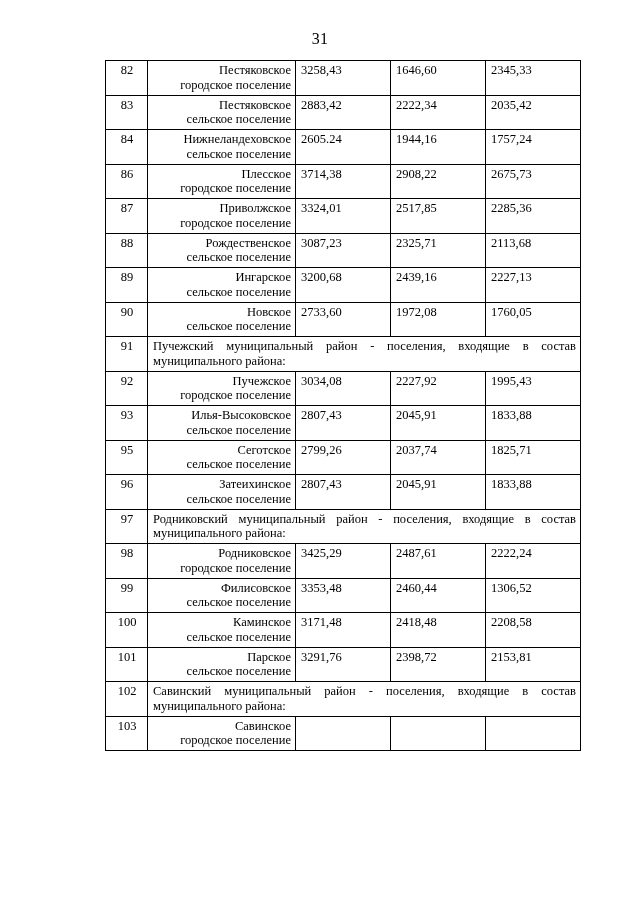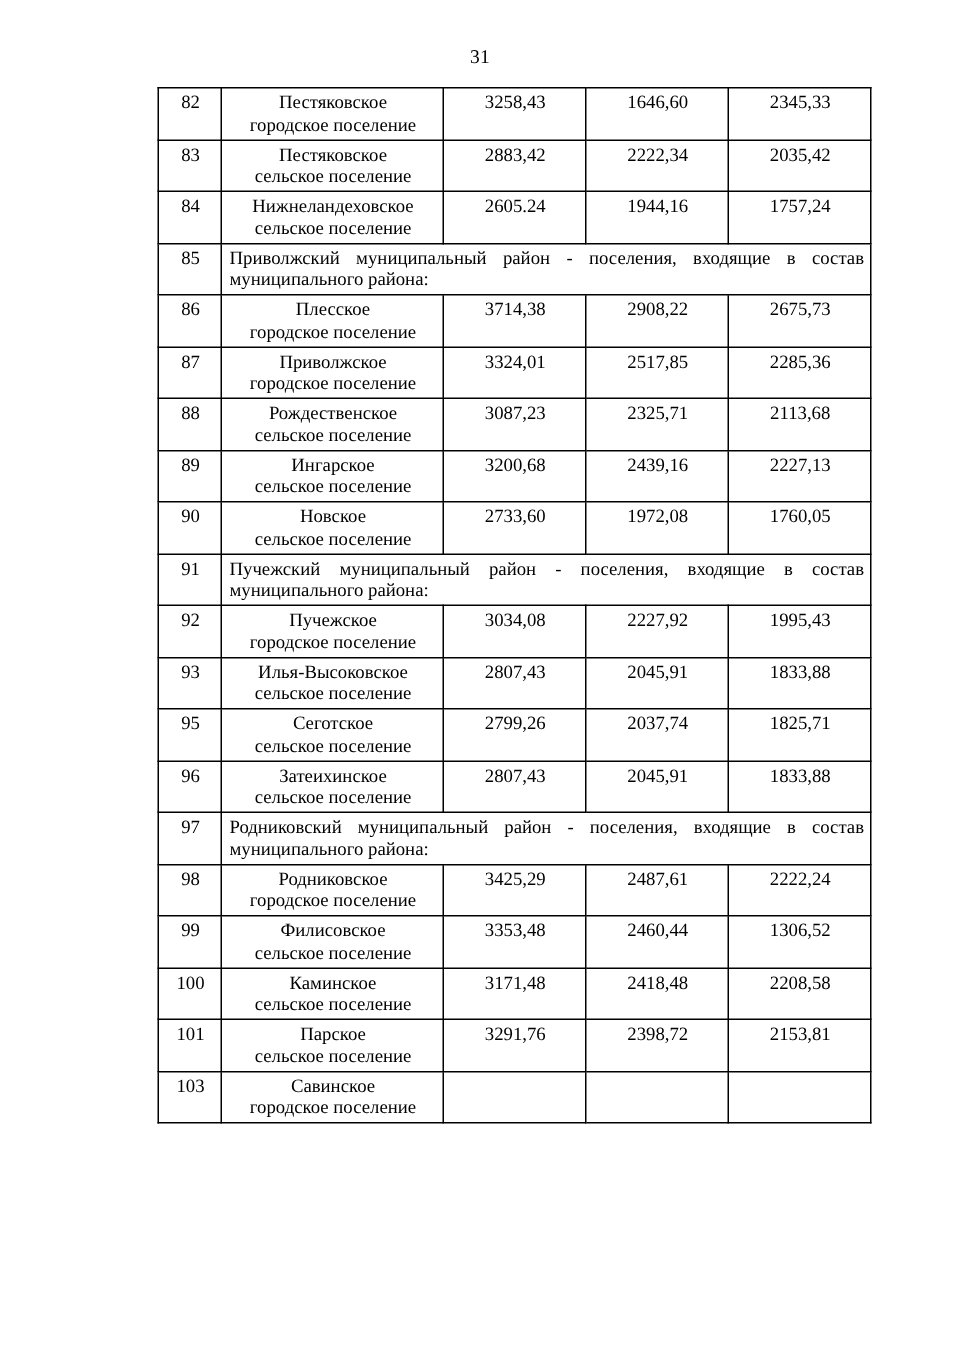--- a/index.html
+++ b/index.html
@@ -16,21 +16,21 @@
     overflow: hidden;
   }
   .page {
     width: 640px;
     height: 905px;
     position: relative;
     box-sizing: border-box;
   }
   .page-number {
     text-align: center;
-    font-size: 13px;
+    font-size: 16px;
     padding-top: 30px;
     padding-bottom: 12px;
     letter-spacing: 0.2px;
   }
   .table-wrap {
     padding: 0 28px 0 105px;
   }
   table.doc-table {
     border-collapse: collapse;
     width: 475px;
@@ -47,25 +47,25 @@
   }
   td.num {
     width: 42px;
     text-align: center;
     vertical-align: middle;
     padding-left: 0;
     padding-right: 0;
   }
   td.name {
     width: 148px;
-    text-align: center;
+    text-align: right;
   }
   td.val {
     width: 95px;
-    text-align: center;
+    text-align: left;
     vertical-align: middle;
     padding-right: 18px;
   }
   td.span {
     text-align: justify;
     text-align-last: left;
     padding-right: 6px;
     vertical-align: top;
   }
   td.name .l2 { display: block; }
@@ -107,24 +107,20 @@
           <td class="num">84</td>
           <td class="name">
             <span>Нижнеландеховское</span>
             <span class="l2">сельское поселение</span>
           </td>
           <td class="val">2605.24</td>
           <td class="val">1944,16</td>
           <td class="val">1757,24</td>
         </tr>
 
-        <tr>
-          <td class="num">85</td>
-          <td class="span" colspan="4">Приволжский муниципальный район - поселения, входящие в состав муниципального района:</td>
-        </tr>
 
         <tr>
           <td class="num">86</td>
           <td class="name">
             <span>Плесское</span>
             <span class="l2">городское поселение</span>
           </td>
           <td class="val">3714,38</td>
           <td class="val">2908,22</td>
           <td class="val">2675,73</td>
@@ -266,20 +262,24 @@
           <td class="num">101</td>
           <td class="name">
             <span>Парское</span>
             <span class="l2">сельское поселение</span>
           </td>
           <td class="val">3291,76</td>
           <td class="val">2398,72</td>
           <td class="val">2153,81</td>
         </tr>
 
+        <tr>
+          <td class="num">102</td>
+          <td class="span" colspan="4">Савинский муниципальный район - поселения, входящие в состав муниципального района:</td>
+        </tr>
 
         <tr>
           <td class="num">103</td>
           <td class="name">
             <span>Савинское</span>
             <span class="l2">городское поселение</span>
           </td>
           <td class="val"></td>
           <td class="val"></td>
           <td class="val"></td>

